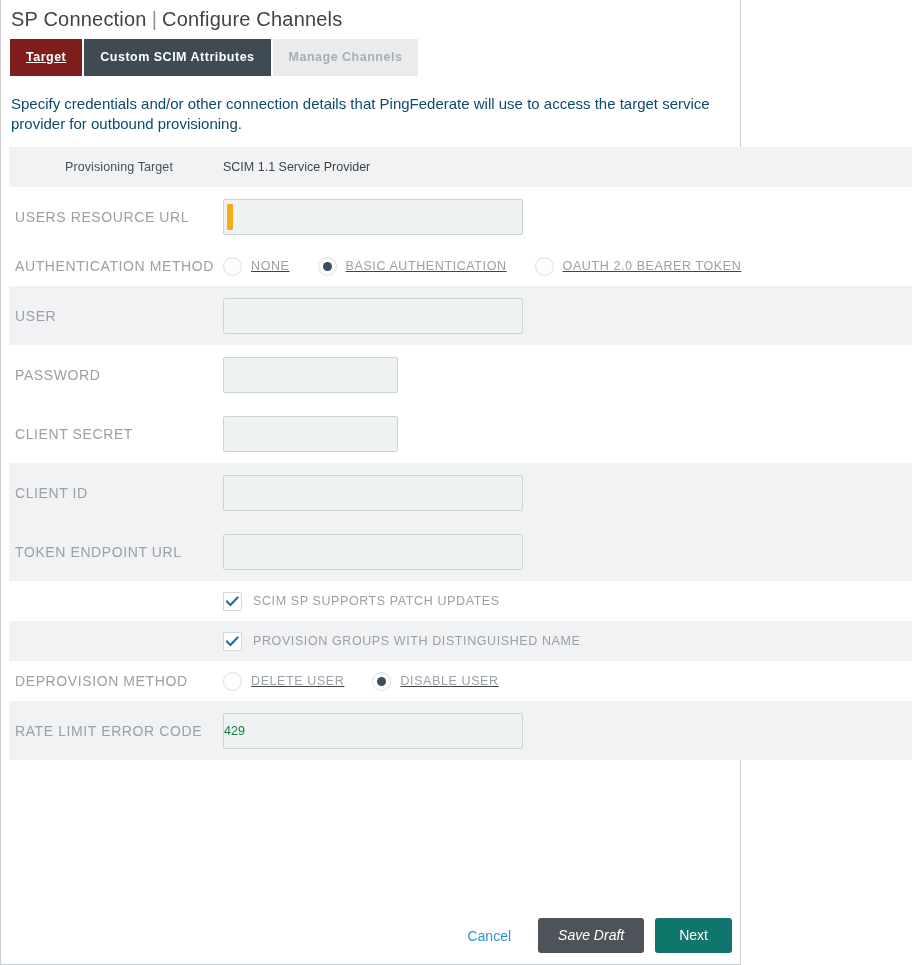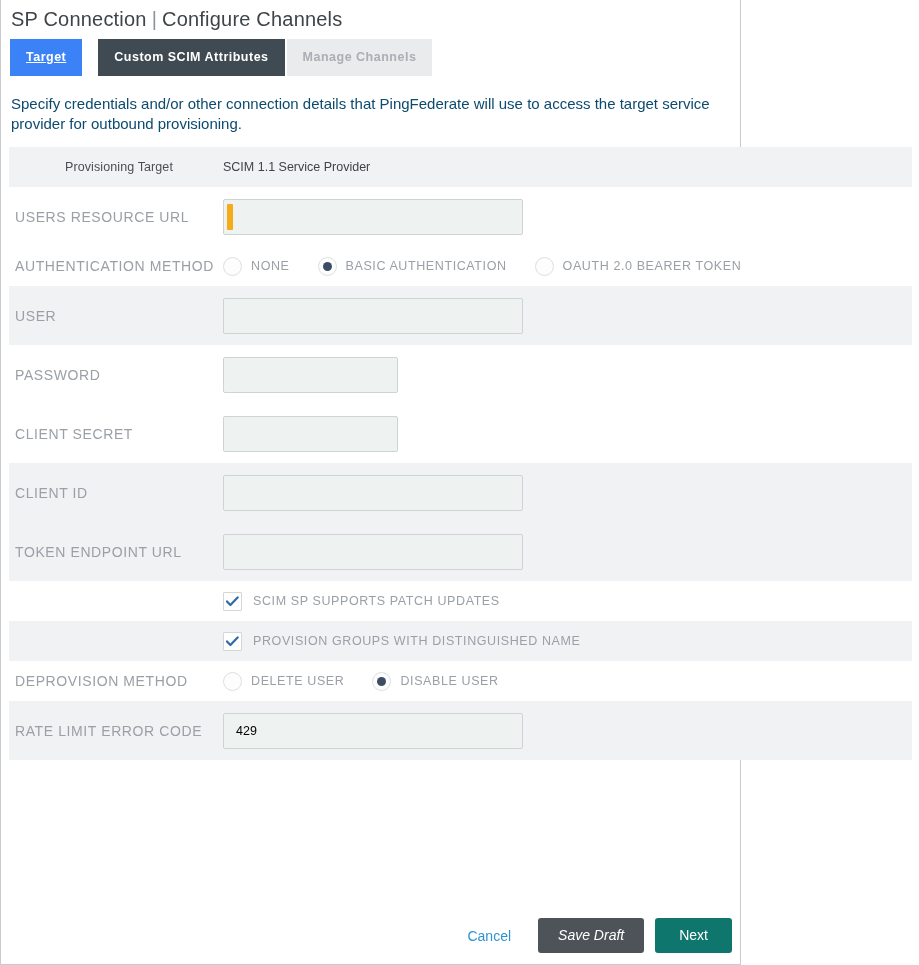--- a/index.html
+++ b/index.html
@@ -48,23 +48,23 @@
     line-height: 37px;
     padding: 0 16px;
     font-size: 12.5px;
     font-weight: bold;
     letter-spacing: 0.5px;
     box-sizing: border-box;
     white-space: nowrap;
     user-select: none;
   }
   .tab.inactive {
-    background: #3b82f6;
+    background: #7f1d1d;
     color: #ffffff;
-    margin-right: 16px;
+    margin-right: 2px;
     text-decoration: underline;
   }
   .tab.active {
     background: #3f4a52;
     color: #ffffff;
     margin-right: 2px;
   }
   .tab.disabled {
     background: #e9ebed;
     color: #a9afb4;
@@ -118,40 +118,39 @@
   
   .field {
     position: relative;
     height: 36px;
     box-sizing: border-box;
     background: #eef3f2;
     border: 1px solid #ccd5d4;
     border-radius: 2px;
     display: flex;
     align-items: center;
-    padding-left: 12px;
-    font-size: 12.5px;
-    color: #000000;
+    font-size: 12.5px;
+    color: #15803d;
   }
   .field.wide   { width: 300px; }
   .field.narrow { width: 175px; }
   .field .required-bar {
     position: absolute;
     left: 3px;
     top: 4px;
     bottom: 4px;
     width: 6px;
     background: #f5ac18;
     border-radius: 1px;
   }
   .field .val { padding-left: 0; }
   .field.hasbar .val { padding-left: 8px; }
 
   
-  .opt-group { display: flex; align-items: center; }
+  .opt-group { display: flex; align-items: center; text-decoration: underline; }
   .opt {
     display: flex;
     align-items: center;
     margin-right: 28px;
   }
   .radio {
     width: 19px;
     height: 19px;
     border-radius: 50%;
     border: 1px solid #dcdfe2;

